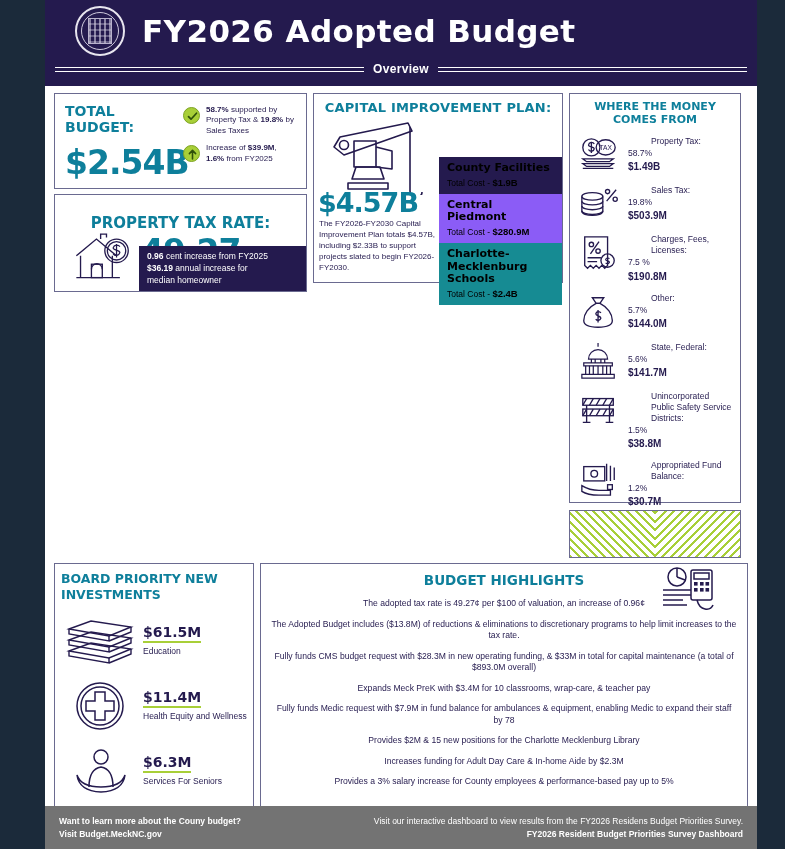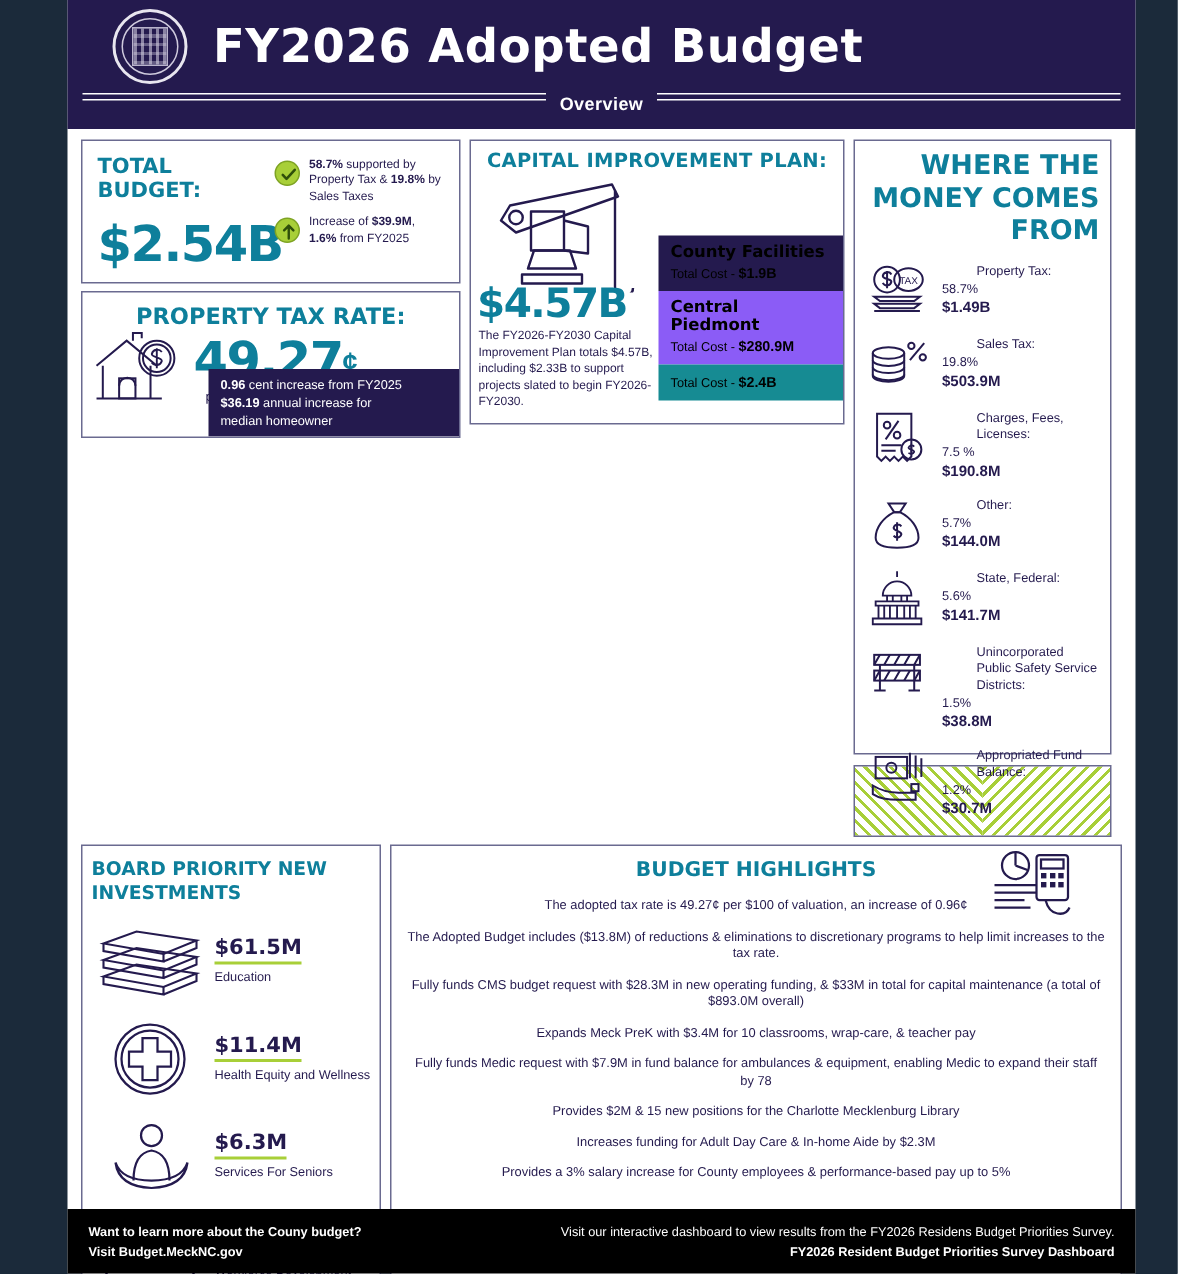--- a/index.html
+++ b/index.html
@@ -39,21 +39,21 @@
       repeating-linear-gradient(90deg, rgba(220,216,232,.55) 0 2px, transparent 2px 5px),
       repeating-linear-gradient(0deg, rgba(220,216,232,.35) 0 2px, transparent 2px 6px);
   }
   .header-title {
     color: #ffffff; font-size: 31px; font-weight: bold;
     letter-spacing: .4px; margin-left: 17px;
     font-family: "DejaVu Sans", sans-serif;
   }
   .header-rule {
     position: absolute; left: 10px; right: 10px; bottom: 10px; height: 14px;
-    display: flex; align-items: flex-start; gap: 0;
+    display: flex; align-items: center; gap: 0;
   }
   .rule-line { flex: 1; height: 5px; border-top: 1px solid #ffffff; border-bottom: 1px solid #ffffff; }
   .rule-label { color: #ffffff; font-size: 12px; font-weight: bold; padding: 0 9px; letter-spacing: .3px; }
 
   
   .body { padding: 7px 9px 0 9px; }
   .row1 { display: flex; gap: 6px; align-items: stretch; }
   .card { border: 1px solid #6a6a90; background: #fff; }
   h2.sec {
     color: #0e7f9b; font-size: 13px; font-weight: bold; text-align: center;
@@ -72,21 +72,21 @@
   .tb-fact { display: flex; gap: 6px; margin-bottom: 7px; }
   .badge {
     width: 17px; height: 17px; border-radius: 50%; background: #a8cf38;
     border: 1px solid #7ea323; flex: none; margin-top: 2px; position: relative;
   }
   .badge svg { position: absolute; left: 2px; top: 2px; }
   .tb-fact-text { font-size: 8px; line-height: 1.3; color: #241a4e; }
   .tb-fact-text b { font-weight: bold; }
 
   
-  .ptr-card { padding: 0; position: relative; height: 98px; overflow: hidden; }
+  .ptr-card { padding: 12px; position: relative; height: 98px; overflow: hidden; }
   .ptr-title { color: #0e7f9b; font-size: 15px; font-weight: bold; text-align: center;
     padding-top: 7px; font-family: "DejaVu Sans", sans-serif; }
   .ptr-mid { display: flex; align-items: flex-start; padding: 0 6px; }
   .house { width: 72px; height: 50px; flex: none; margin-top: -2px; }
   .ptr-rate { color: #0e7f9b; font-size: 33px; font-weight: bold; letter-spacing: -1px;
     font-family: "DejaVu Sans", sans-serif; margin-left: -4px; }
   .ptr-cent { color: #0e7f9b; font-size: 18px; font-weight: bold; vertical-align: 4px; }
   .ptr-per { font-size: 9px; color: #241a4e; line-height: 1.2; display: inline-block;
     vertical-align: 12px; margin-left: 4px; }
   .ptr-note {
@@ -108,21 +108,21 @@
   .cip-right { width: 124px; padding-top: 42px; }
   .cip-bar { padding: 5px 7px 6px 8px; }
   .cip-bar .t { font-size: 11px; font-weight: bold; line-height: 1.15;
     font-family: "DejaVu Sans", sans-serif; }
   .cip-bar .c { font-size: 8.5px; margin-top: 2px; }
   .cip-bar .c b { font-size: 9.5px; }
 
   
   .col-right { width: 172px; }
   .wtmcf-card { padding: 6px 7px 6px 7px; height: 410px; }
-  .wtmcf-title { color: #0e7f9b; font-size: 18px; font-weight: bold; text-align: right;
+  .wtmcf-title { color: #0e7f9b; font-size: 11px; font-weight: bold; text-align: center;
     line-height: 1.2; font-family: "DejaVu Sans", sans-serif; }
   .rev { display: flex; gap: 7px; margin-top: 9px; align-items: flex-start; }
   .rev-icon { width: 44px; height: 40px; flex: none; }
   .rev-text { font-size: 8.5px; color: #241a4e; line-height: 1.3; padding-top: 1px; }
   .rev-text .nm { display: block; padding-left: 23px; }
   .rev-text .pc { display: block; margin-top: 1px; }
   .rev-text .amt { display: block; font-weight: bold; font-size: 10px; margin-top: 1px; }
   .chevbox {
     margin-top: 7px; height: 48px; border: 1px solid #6a6a90;
     background:
@@ -153,21 +153,21 @@
   .hl-item { font-size: 8.6px; line-height: 1.34; color: #241a4e; margin-bottom: 9px; }
 
   
   .chart-card { margin-top: 5px; padding: 6px 8px 8px 8px; }
   .chart-title { color: #0e7f9b; font-size: 13px; font-weight: bold; text-align: center;
     font-family: "DejaVu Sans", sans-serif; }
 
   
   .footer {
     position: absolute; left: 0; right: 0; bottom: 0; height: 43px;
-    background: #000000; color: #ffffff; display: flex; align-items: center;
+    background: #737373; color: #ffffff; display: flex; align-items: center;
     padding: 0 14px 0 14px;
   }
   .f-left { font-size: 8.5px; line-height: 1.5; font-weight: bold; }
   .f-right { margin-left: auto; text-align: right; font-size: 8.5px; line-height: 1.5; }
   .f-right .l2 { font-weight: bold; }
   svg { display: block; }
 </style>
 </head>
 <body>
 
@@ -261,20 +261,21 @@
             <div class="cip-right">
                 <div class="cip-bar" style="background:#241a4e">
      <div class="t">County Facilities</div>
      <div class="c">Total Cost - <b>$1.9B</b></div>
    </div>
                 <div class="cip-bar" style="background:#8b5cf6">
      <div class="t">Central Piedmont</div>
      <div class="c">Total Cost - <b>$280.9M</b></div>
    </div>
                 <div class="cip-bar" style="background:#168b93">
+     <div class="t">Charlotte-Mecklenburg Schools</div>
      <div class="c">Total Cost - <b>$2.4B</b></div>
    </div>
               </div>
           </div>
         </div>
       </div>
 
       <div class="col-right">
         <div class="card wtmcf-card">
           <div class="wtmcf-title">WHERE THE MONEY COMES FROM</div>

